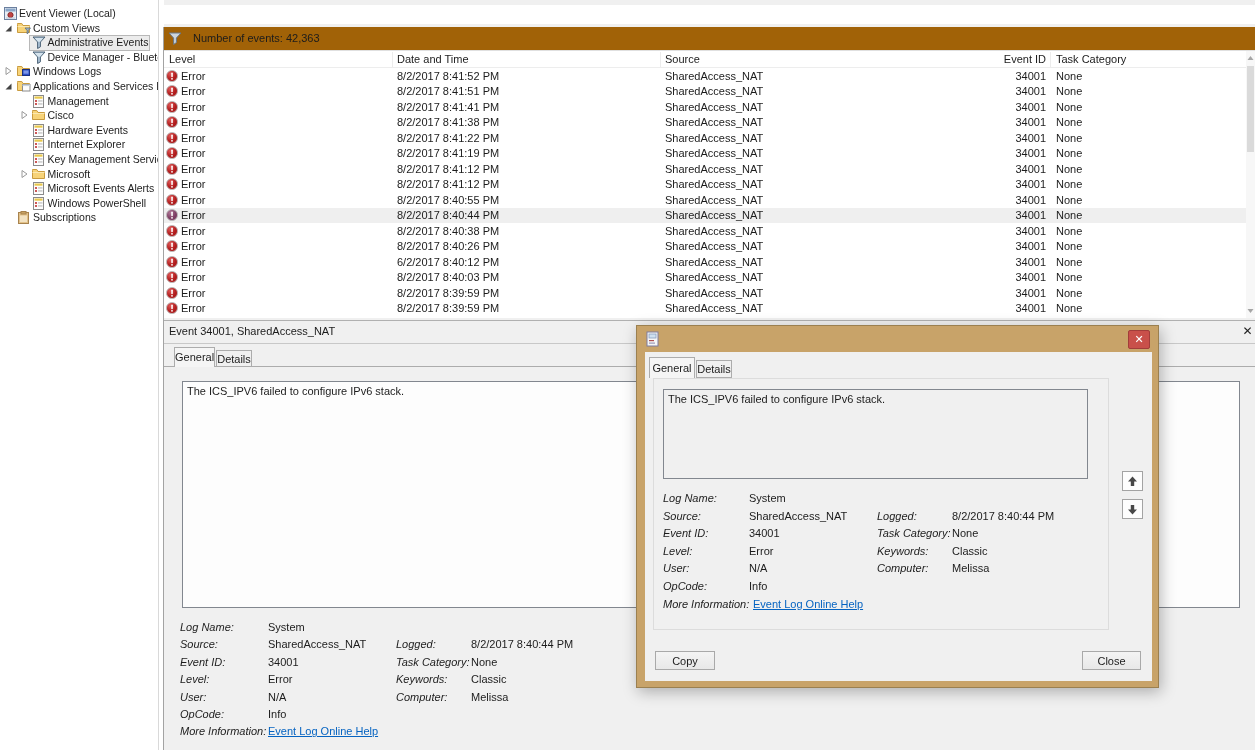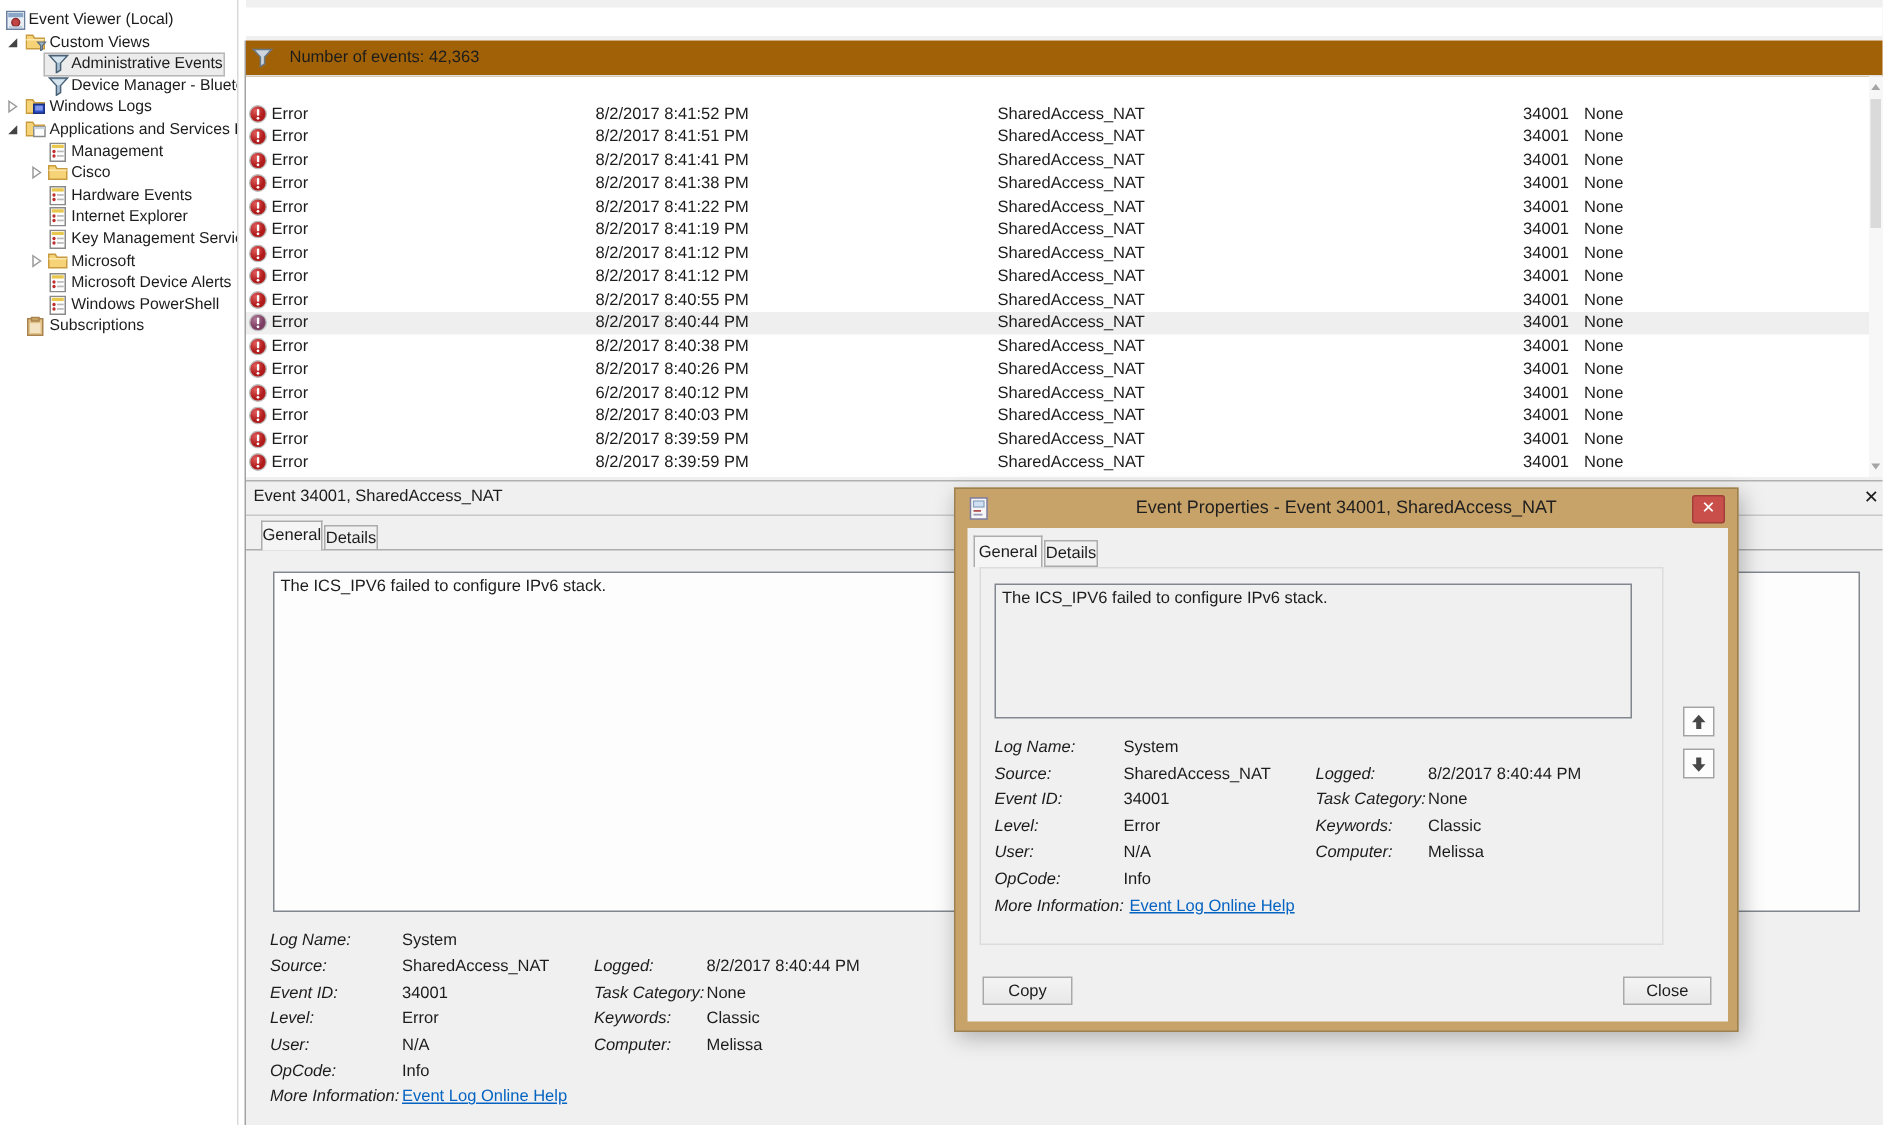--- a/index.html
+++ b/index.html
@@ -259,21 +259,21 @@
         <span style="position:absolute;left:32px;top:1px;">
           <svg width="13" height="13" viewBox="0 0 13 13">
             <rect x="1.5" y="0.5" width="10" height="12" fill="#fdfdfd" stroke="#8a8a8a"></rect>
             <rect x="2.5" y="1.5" width="8" height="2.2" fill="#e8c84c"></rect>
             <circle cx="4" cy="6" r="1.1" fill="#c03030"></circle>
             <rect x="6" y="5.4" width="4.5" height="1.1" fill="#b8b8b8"></rect>
             <circle cx="4" cy="9" r="1.1" fill="#c03030"></circle>
             <rect x="6" y="8.4" width="4.5" height="1.1" fill="#b8b8b8"></rect>
           </svg>
         </span>
-        <span class="lbl" style="left:47.5px;">Microsoft Device Alerts</span>
+        <span class="lbl" style="left:47.5px;">Microsoft Events Alerts</span>
       </div>
       <div class="tree-row" style="top: 195.8px;">
         <span style="position:absolute;left:32px;top:1px;">
           <svg width="13" height="13" viewBox="0 0 13 13">
             <rect x="1.5" y="0.5" width="10" height="12" fill="#fdfdfd" stroke="#8a8a8a"></rect>
             <rect x="2.5" y="1.5" width="8" height="2.2" fill="#e8c84c"></rect>
             <circle cx="4" cy="6" r="1.1" fill="#c03030"></circle>
             <rect x="6" y="5.4" width="4.5" height="1.1" fill="#b8b8b8"></rect>
             <circle cx="4" cy="9" r="1.1" fill="#c03030"></circle>
             <rect x="6" y="8.4" width="4.5" height="1.1" fill="#b8b8b8"></rect>
@@ -298,20 +298,31 @@
     <div class="hdrgap"></div>
     <div class="mainborder"></div>
 
     <div class="filterbar">
       <svg width="14" height="13" viewBox="0 0 14 13">
         <path d="M1 1 h12 l-4.6 5 v4.6 l-2.8 1.8 v-6.4 z" fill="#cdd6dd" stroke="#6a7886" stroke-width="1"></path>
       </svg>
       <span class="ftext">Number of events: 42,363</span>
     </div>
 
+    <div class="gridhead" id="gridhead">
+        <span class="hcell" style="left:5px">Level</span>
+        <span class="hcell" style="left:233px">Date and Time</span>
+        <span class="hcell" style="left:501px">Source</span>
+        <span class="hcell" style="right:200px">Event ID</span>
+        <span class="hcell" style="left:892px">Task Category</span>
+        <span class="hdiv" style="left:228px"></span>
+        <span class="hdiv" style="left:496px"></span>
+        <span class="hdiv" style="left:886px"></span>
+        <span class="hbot"></span>
+      </div>
     <div class="gridbody" id="gridbody">
         <div class="grow" style="top: 0px;"><span><svg style="position:absolute;left:2px;top:1.5px" width="12" height="12" viewBox="0 0 13 13">
               <defs>
                 <radialGradient id="gr" cx="35%" cy="30%">
                   <stop offset="0%" stop-color="#e05a5a"></stop>
                   <stop offset="100%" stop-color="#b01c1c"></stop>
                 </radialGradient>
               </defs>
               <circle cx="6.5" cy="6.5" r="6" fill="url(#gr)" stroke="#bcbcbc"></circle>
               <rect x="5.7" y="2.8" width="1.7" height="5" rx="0.8" fill="#fff"></rect>
@@ -554,21 +565,20 @@
   </div>
 
   <div class="dialog">
     <div class="dlg-title">
       <svg class="dlgicon" width="14" height="16" viewBox="0 0 14 16">
         <rect x="1" y="1" width="11" height="14" fill="#f6f6f6" stroke="#7d7da0"></rect>
         <rect x="3" y="3" width="7" height="4" fill="#cfe0f0" stroke="#8aa0c0" stroke-width="0.8"></rect>
         <rect x="3" y="9" width="5" height="1.2" fill="#b05050"></rect>
         <rect x="3" y="11.5" width="6" height="1.2" fill="#9a9ab8"></rect>
       </svg>
-      <span class="ttext">Event Properties - Event 34001, SharedAccess_NAT</span>
       <div class="dlg-close">
         <span class="x">✕</span>
       </div>
     </div>
     <div class="dlg-body">
       <div class="tab active dlg-tab1">General</div>
       <div class="tab dlg-tab2">Details</div>
       <div class="dlg-group"></div>
       <div class="descbox dlg-desc">
         <span class="dtext">The ICS_IPV6 failed to configure IPv6 stack.</span>

